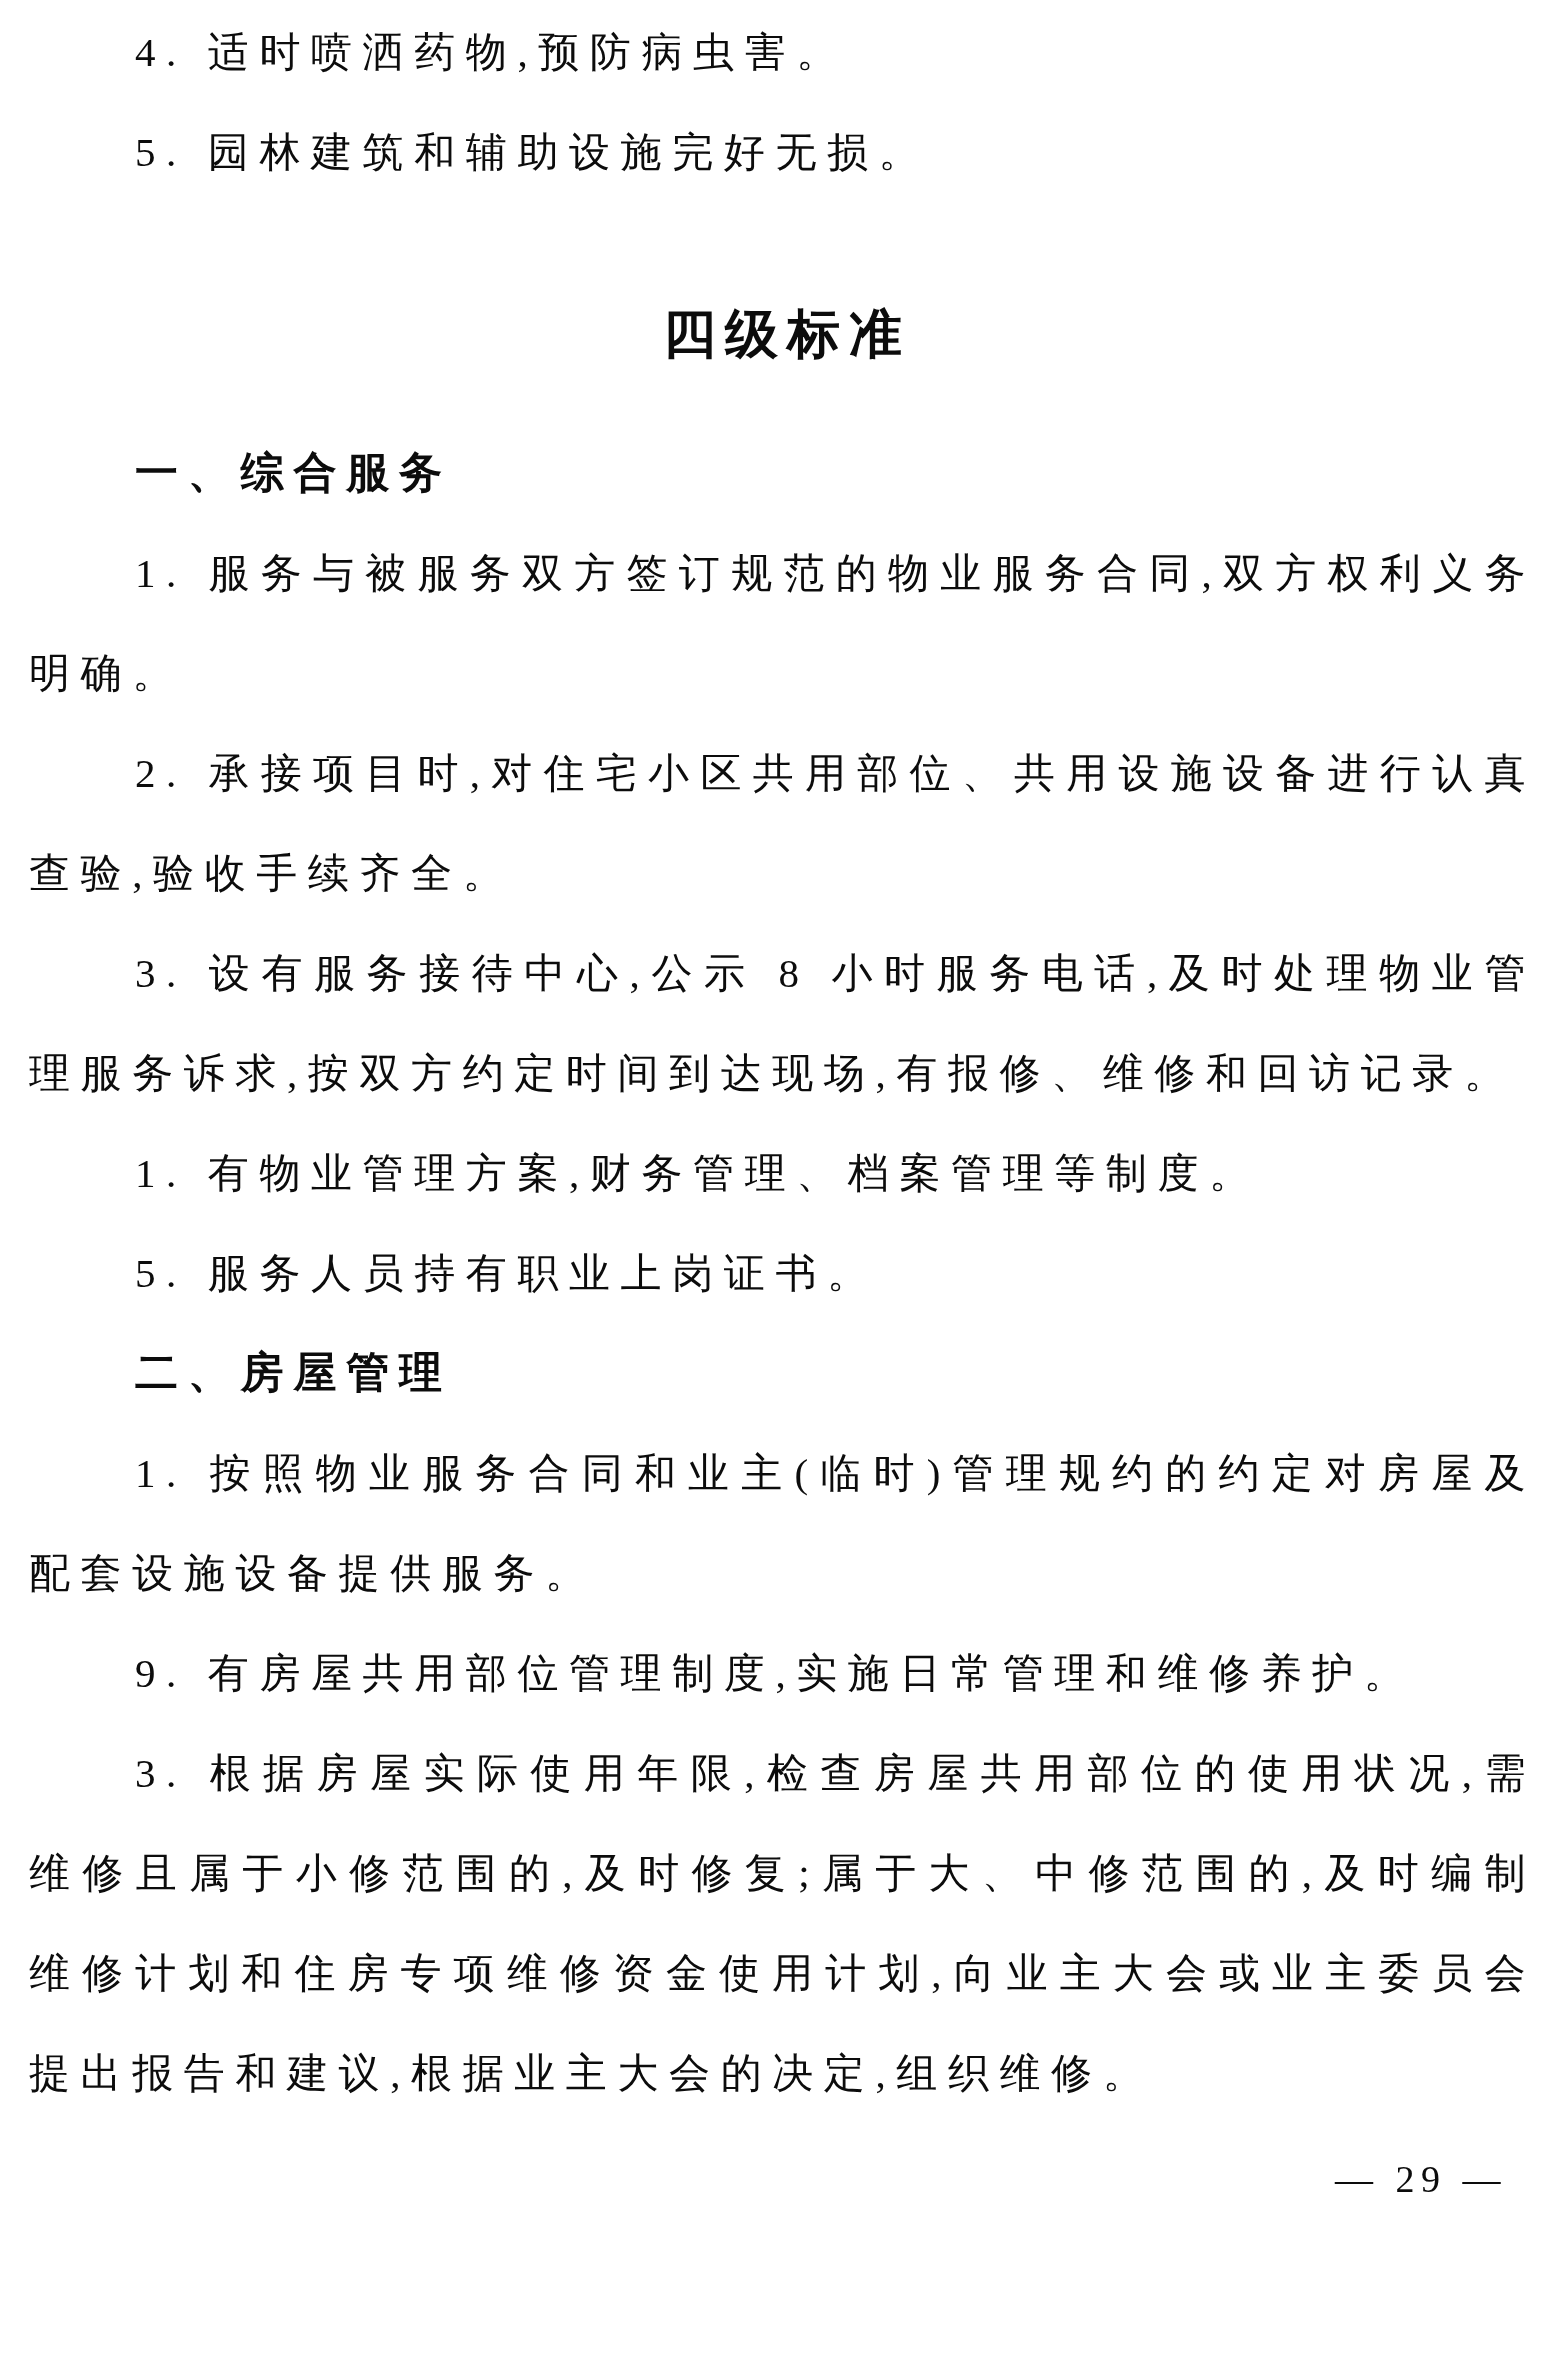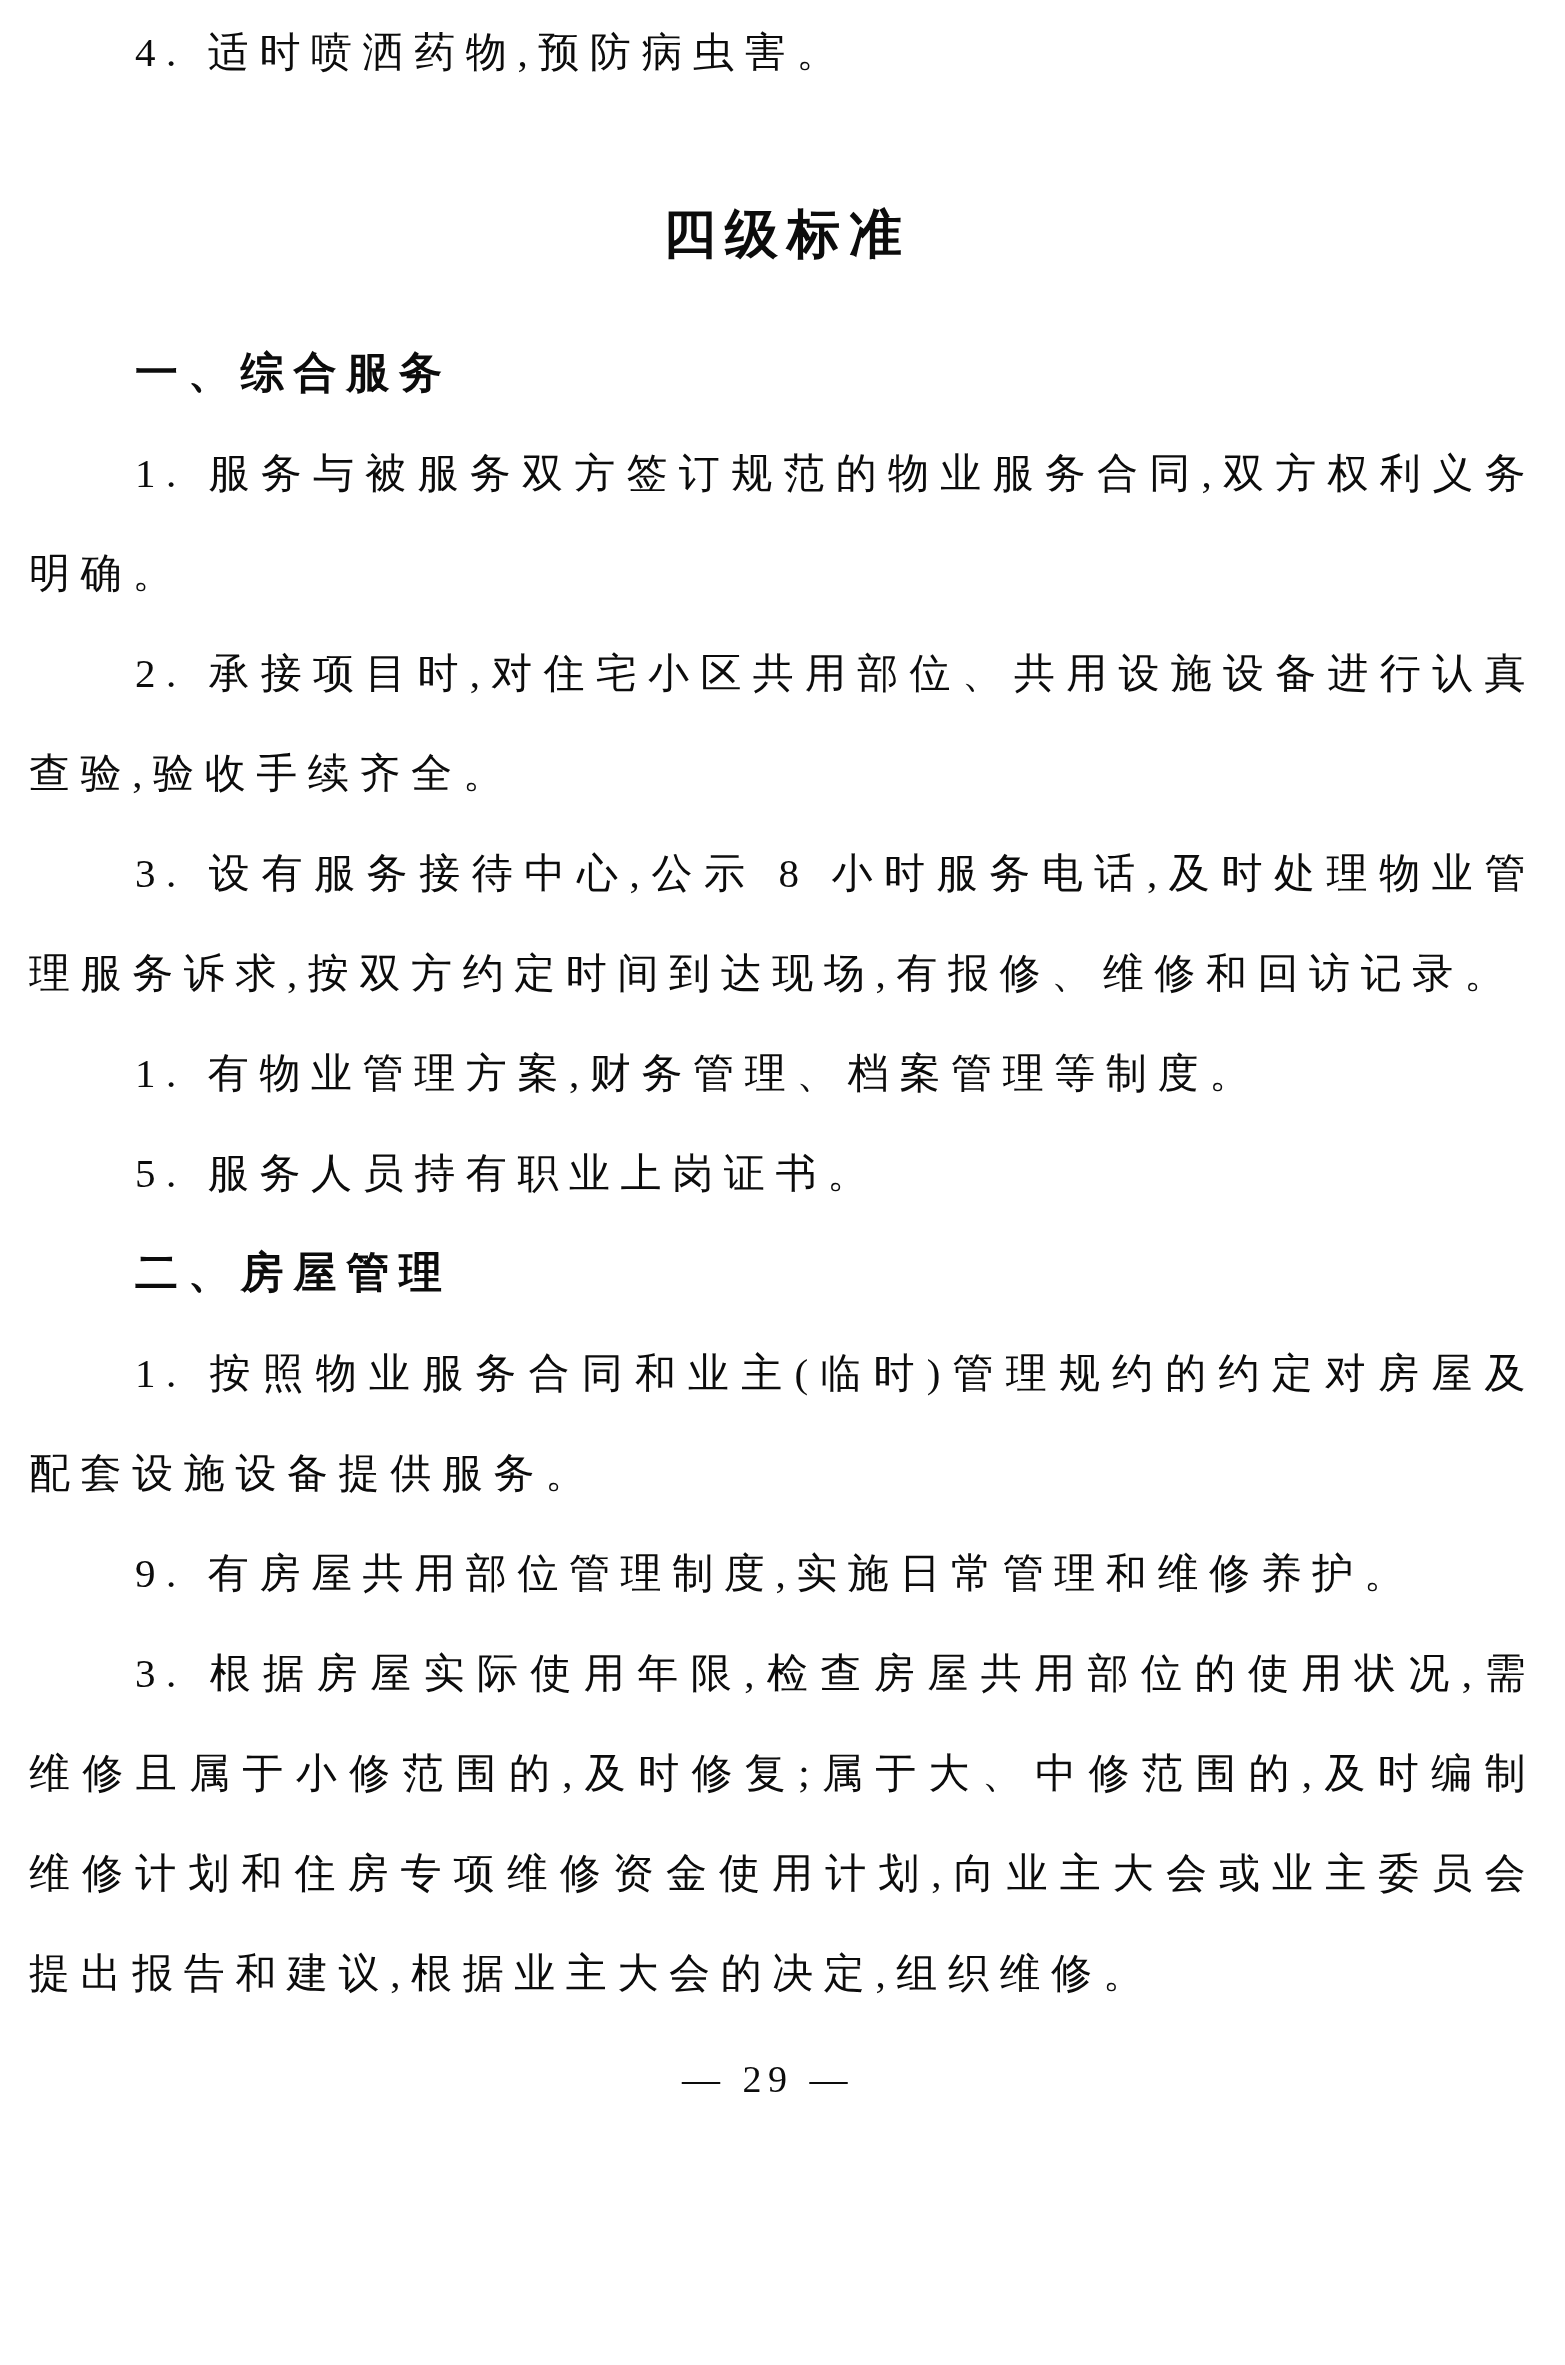--- a/index.html
+++ b/index.html
@@ -52,34 +52,35 @@
     font-weight: bold;
     font-size: 43px;
     line-height: 100px;
     letter-spacing: 9.8px;
     text-indent: 106px;
     color: #0c0c0c;
   }
   
   .page-number {
     margin-top: 31px;
-    text-align: center;
+    text-align: right;
     padding-right: 29px;
     font-size: 38px;
     line-height: 51px;
     letter-spacing: 6.5px;
     color: #0c0c0c;
   }
 </style>
 </head>
 <body>
 
 <div class="page">
 
   <p class="item">4. 适时喷洒药物,预防病虫害。</p>
+  <p class="item">5. 园林建筑和辅助设施完好无损。</p>
 
   <h1 class="doc-title">四级标准</h1>
 
   <h2 class="section-heading">一、综合服务</h2>
 
   <p class="item">1. 服务与被服务双方签订规范的物业服务合同,双方权利义务明确。</p>
   <p class="item">2. 承接项目时,对住宅小区共用部位、共用设施设备进行认真查验,验收手续齐全。</p>
   <p class="item">3. 设有服务接待中心,公示 8 小时服务电话,及时处理物业管理服务诉求,按双方约定时间到达现场,有报修、维修和回访记录。</p>
   <p class="item">1. 有物业管理方案,财务管理、档案管理等制度。</p>
   <p class="item">5. 服务人员持有职业上岗证书。</p>

